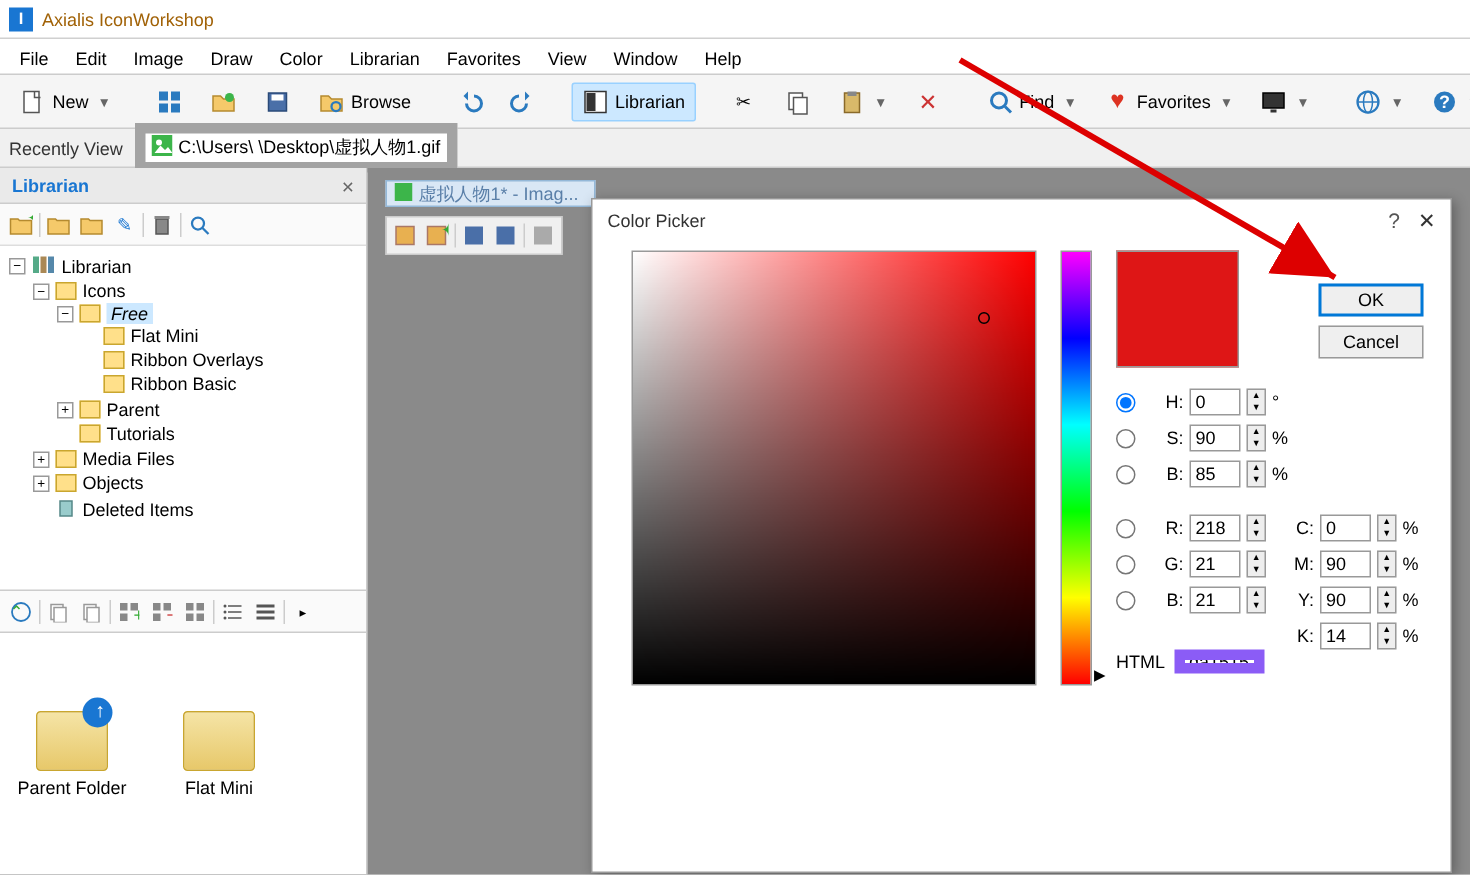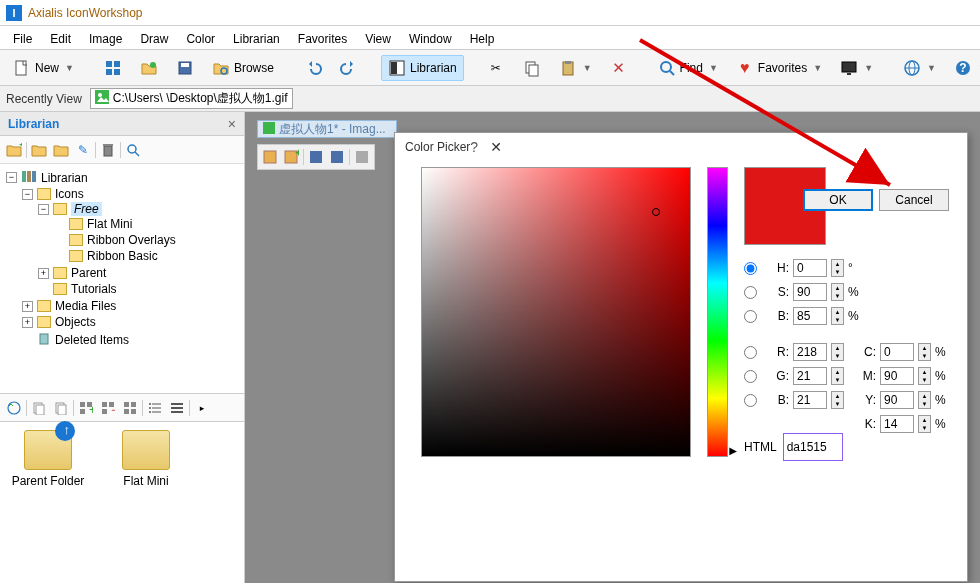--- a/index.html
+++ b/index.html
@@ -10,73 +10,73 @@
 .menubar{height:24px;background:#fff;border-bottom:1px solid #ccc;display:flex;align-items:flex-end;padding:0 4px;}
 .menubar .mi{padding:3px 9px;cursor:default;}
 .toolbar{height:36px;background:#f5f5f5;border-bottom:1px solid #ccc;display:flex;align-items:center;padding:0 6px;gap:4px;}
 .tbbtn{display:flex;align-items:center;gap:4px;padding:3px 6px;border:1px solid transparent;border-radius:2px;cursor:default;}
 .tbbtn .ico{width:18px;height:18px;display:flex;align-items:center;justify-content:center;}
 .tbbtn.active{background:#cce8ff;border:1px solid #99d1ff;}
 .sep{width:1px;height:24px;background:#ccc;margin:0 4px;}
 .drop{font-size:9px;color:#666;padding-left:2px;}
 .recent{height:26px;background:#f0f0f0;border-bottom:1px solid #ccc;display:flex;align-items:center;padding:0 6px;gap:8px;}
 .recent .lbl{color:#333;}
-.recent .path{display:flex;align-items:center;gap:4px;border:1px solid #a3a3a3;background:#fff;padding:1px 4px;}
+.recent .path{display:flex;align-items:center;gap:4px;border:7px solid #a3a3a3;background:#fff;padding:1px 4px;}
 .main{display:flex;height:calc(583px - 26px - 24px - 36px - 26px);}
 .sidebar{width:245px;border-right:1px solid #ccc;display:flex;flex-direction:column;}
 .sidehdr{height:24px;background:#eaeaea;border-bottom:1px solid #ccc;display:flex;align-items:center;justify-content:space-between;padding:0 8px;}
 .sidehdr .t{color:#1976d2;font-weight:600;}
 .sidehdr .x{color:#666;font-size:14px;cursor:default;}
 .sidetools{height:28px;border-bottom:1px solid #ddd;display:flex;align-items:center;gap:2px;padding:0 4px;background:#fafafa;}
 .sidetools .tb{width:20px;height:20px;display:flex;align-items:center;justify-content:center;cursor:default;}
 .tree{flex:0 0 230px;overflow:auto;padding:4px 2px;border-bottom:1px solid #ccc;}
 .tree ul{list-style:none;padding-left:16px;}
 .tree li{padding:1px 0;white-space:nowrap;}
 .tree .row{display:flex;align-items:center;gap:4px;}
 .tree .exp{width:11px;height:11px;border:1px solid #999;background:#fff;display:inline-flex;align-items:center;justify-content:center;font-size:9px;line-height:9px;cursor:default;}
 .tree .noexp{width:11px;display:inline-block;}
 .tree .fico{width:14px;height:12px;background:#ffe08a;border:1px solid #c9a62f;display:inline-block;}
 .tree .sel{background:#cce8ff;padding:0 3px;font-style:italic;}
 .foldbar{height:28px;border-bottom:1px solid #ccc;display:flex;align-items:center;gap:2px;padding:0 4px;background:#fafafa;}
 .foldbar .tb{width:20px;height:20px;display:flex;align-items:center;justify-content:center;}
-.foldview{flex:1;padding:8px;display:flex;gap:18px;align-items:flex-start;}
+.foldview{flex:1;padding:8px;display:flex;gap:18px;align-items:center;}
 .foldview .item{display:flex;flex-direction:column;align-items:center;gap:4px;width:80px;}
 .foldview .fld{width:48px;height:40px;background:linear-gradient(#f5e4a6,#e7c86a);border:1px solid #c9a62f;border-radius:3px;position:relative;}
 .foldview .fld.up::after{content:"";position:absolute;top:-10px;right:-4px;width:20px;height:20px;background:#1976d2;border-radius:50%;}
 .foldview .fld.up::before{content:"↑";position:absolute;top:-9px;right:1px;color:#fff;z-index:2;font-size:13px;}
 .content{flex:1;background:#8a8a8a;position:relative;}
 .docwin{position:absolute;left:12px;top:8px;width:140px;height:18px;background:#d9e7f5;border:1px solid #94b8d8;display:flex;align-items:center;padding:0 5px;gap:4px;font-size:11px;color:#5a7fa8;}
 .doctools{position:absolute;left:12px;top:32px;height:26px;background:#f0f0f0;border:1px solid #ccc;display:flex;align-items:center;padding:0 3px;gap:3px;}
 .doctools .tb{width:18px;height:18px;display:flex;align-items:center;justify-content:center;}
 .dialog{position:absolute;left:394px;top:132px;width:574px;height:450px;background:#fff;border:1px solid #999;box-shadow:2px 2px 8px rgba(0,0,0,.3);}
-.dlgtitle{height:28px;display:flex;align-items:center;padding:0 10px;}
+.dlgtitle{height:28px;display:flex;align-items:center;justify-content:space-between;padding:0 10px;}
 .dlgtitle .t{color:#333;}
 .dlgtitle .btns{display:flex;gap:12px;align-items:center;}
 .dlgtitle .q{font-size:14px;color:#555;}
 .dlgtitle .x{font-size:14px;color:#333;}
 .dlgbody{padding:6px 18px 10px 26px;}
 .dlgbody h4{font-size:12px;font-weight:bold;margin-bottom:6px;}
 .picker{display:flex;gap:16px;}
 .sv{width:290px;height:290px;background:linear-gradient(to top,#000,rgba(0,0,0,0)),linear-gradient(to right,#fff,#f00);position:relative;border:1px solid #999;}
 .sv .cursor{position:absolute;width:8px;height:8px;border:1px solid #000;border-radius:50%;top:40px;right:30px;}
 .hue{width:22px;height:290px;background:linear-gradient(to bottom,#f0f,#00f,#0ff,#0f0,#ff0,#f00);border:1px solid #999;position:relative;}
 .hue .arr{position:absolute;right:-10px;bottom:0;font-size:10px;}
 .preview{width:82px;height:78px;background:#de1616;border:1px solid #999;}
 .fields{margin-top:14px;display:flex;flex-direction:column;gap:6px;}
 .fld-row{display:flex;align-items:center;gap:4px;}
 .fld-row label{width:28px;text-align:right;}
 .fld-row input[type=text]{width:34px;height:18px;border:1px solid #999;padding:0 3px;text-align:left;}
 .spin{width:13px;height:18px;border:1px solid #999;background:#eee;display:flex;flex-direction:column;}
 .spin span{flex:1;font-size:6px;display:flex;align-items:center;justify-content:center;}
 .unit{width:14px;}
-.okcancel{position:absolute;right:18px;top:56px;display:flex;flex-direction:row;gap:6px;}
+.okcancel{position:absolute;right:18px;top:56px;display:flex;flex-direction:column;gap:6px;}
 .okcancel button{width:70px;height:22px;border:1px solid #999;background:#efefef;cursor:default;}
 .okcancel button.ok{border:2px solid #0078d7;}
 .html-row{display:flex;align-items:center;gap:6px;}
-.html-row input{width:60px;height:28px;border:1px solid #8b5cf6;padding:0 3px;}
+.html-row input{width:60px;height:16px;border:7px solid #8b5cf6;padding:0 3px;}
 .recent-sel{margin-top:14px;}
 .recent-sel h4{margin-bottom:4px;}
 .swatches{display:flex;height:22px;border:1px solid #999;background:#888;width:290px;}
 .swatches div{width:22px;height:100%;border-right:1px solid #666;}
 .arrow{position:absolute;left:630px;top:30px;pointer-events:none;z-index:50;}
 svg.ico-svg{width:18px;height:18px;}
 </style>
 </head>
 <body>
 

